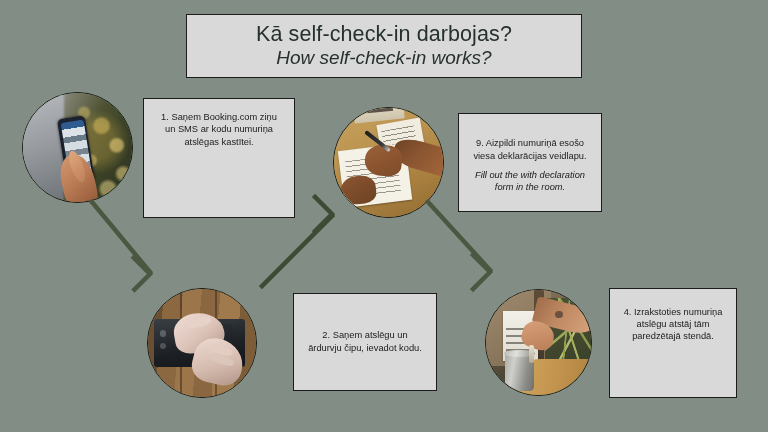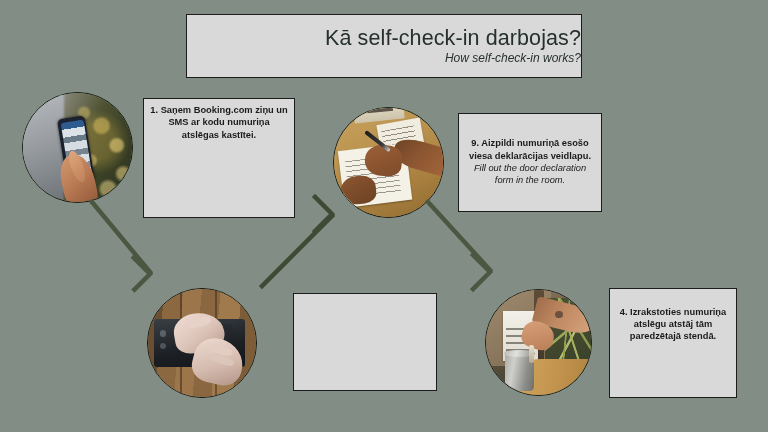--- a/index.html
+++ b/index.html
@@ -25,33 +25,33 @@
     position: absolute;
     left: 186px;
     top: 14px;
     width: 396px;
     height: 64px;
     background: #d9d9d9;
     border: 1.5px solid #1c1c1c;
     box-sizing: border-box;
     display: flex;
     flex-direction: column;
-    align-items: flex-end;
+    align-items: center;
     justify-content: center;
     gap: 2px;
   }
   .title-lv {
     font-size: 21.5px;
     color: #26312c;
     letter-spacing: 0.1px;
     line-height: 1.1;
     white-space: nowrap;
   }
   .title-en {
-    font-size: 12px;
+    font-size: 19px;
     font-style: italic;
     color: #26312c;
     line-height: 1.1;
     white-space: nowrap;
   }
 
   
   .step-box {
     position: absolute;
     background: #d9d9d9;
@@ -59,23 +59,23 @@
     box-sizing: border-box;
     padding: 5px 6px 6px 6px;
     text-align: center;
     color: #1b1b1b;
     display: flex;
     flex-direction: column;
     justify-content: flex-start;
   }
   .step-lv {
     font-size: 9.3px;
-    font-weight: bold;
+    font-weight: normal;
     line-height: 1.32;
-    margin: 0;
+    margin: 7px;
     white-space: pre-line;
   }
   .step-en {
     font-size: 9.3px;
     font-style: italic;
     line-height: 1.32;
     margin: 0;
     white-space: pre-line;
   }
   .step-gap { height: 10px; }
@@ -359,41 +359,42 @@
       <div class="layer p3-lines-b"></div>
       <div class="layer p3-arm"></div>
       <div class="layer p3-hand"></div>
       <div class="layer p3-pen"></div>
       <div class="layer p3-hand2"></div>
     </div>
   </div>
 
   <div class="step-box" id="step-box-3">
     <p class="step-lv">9.	Aizpildi numuriņā esošo viesa deklarācijas veidlapu.</p>
-    <p class="step-en">Fill out the door declaration form in the room.</p>
+    <p class="step-en">Fill out the with declaration form in the room.</p>
   </div>
 
   <div class="photo" id="photo-2">
     <div class="scene">
       <div class="layer p2-bg"></div>
       <div class="layer p2-seam1"></div>
       <div class="layer p2-seam2"></div>
       <div class="layer p2-box"></div>
       <div class="layer p2-keypad"></div>
       <div class="layer p2-dot1"></div>
       <div class="layer p2-dot2"></div>
       <div class="layer p2-handA"></div>
       <div class="layer p2-f1"></div>
       <div class="layer p2-handB"></div>
       <div class="layer p2-f2"></div>
       <div class="layer p2-f3"></div>
     </div>
   </div>
 
   <div class="step-box" id="step-box-2">
+    <p class="step-lv">2.	Saņem atslēgu un ārdurvju čipu, ievadot kodu.</p>
   </div>
 
   <div class="photo" id="photo-4">
     <div class="scene">
       <div class="layer p4-bg"></div>
       <div class="layer p4-wall"></div>
       <div class="layer p4-doorframe"></div>
       <div class="layer p4-plant"></div>
       <div class="layer p4-sign"></div>
       <div class="layer p4-signtext"></div>

